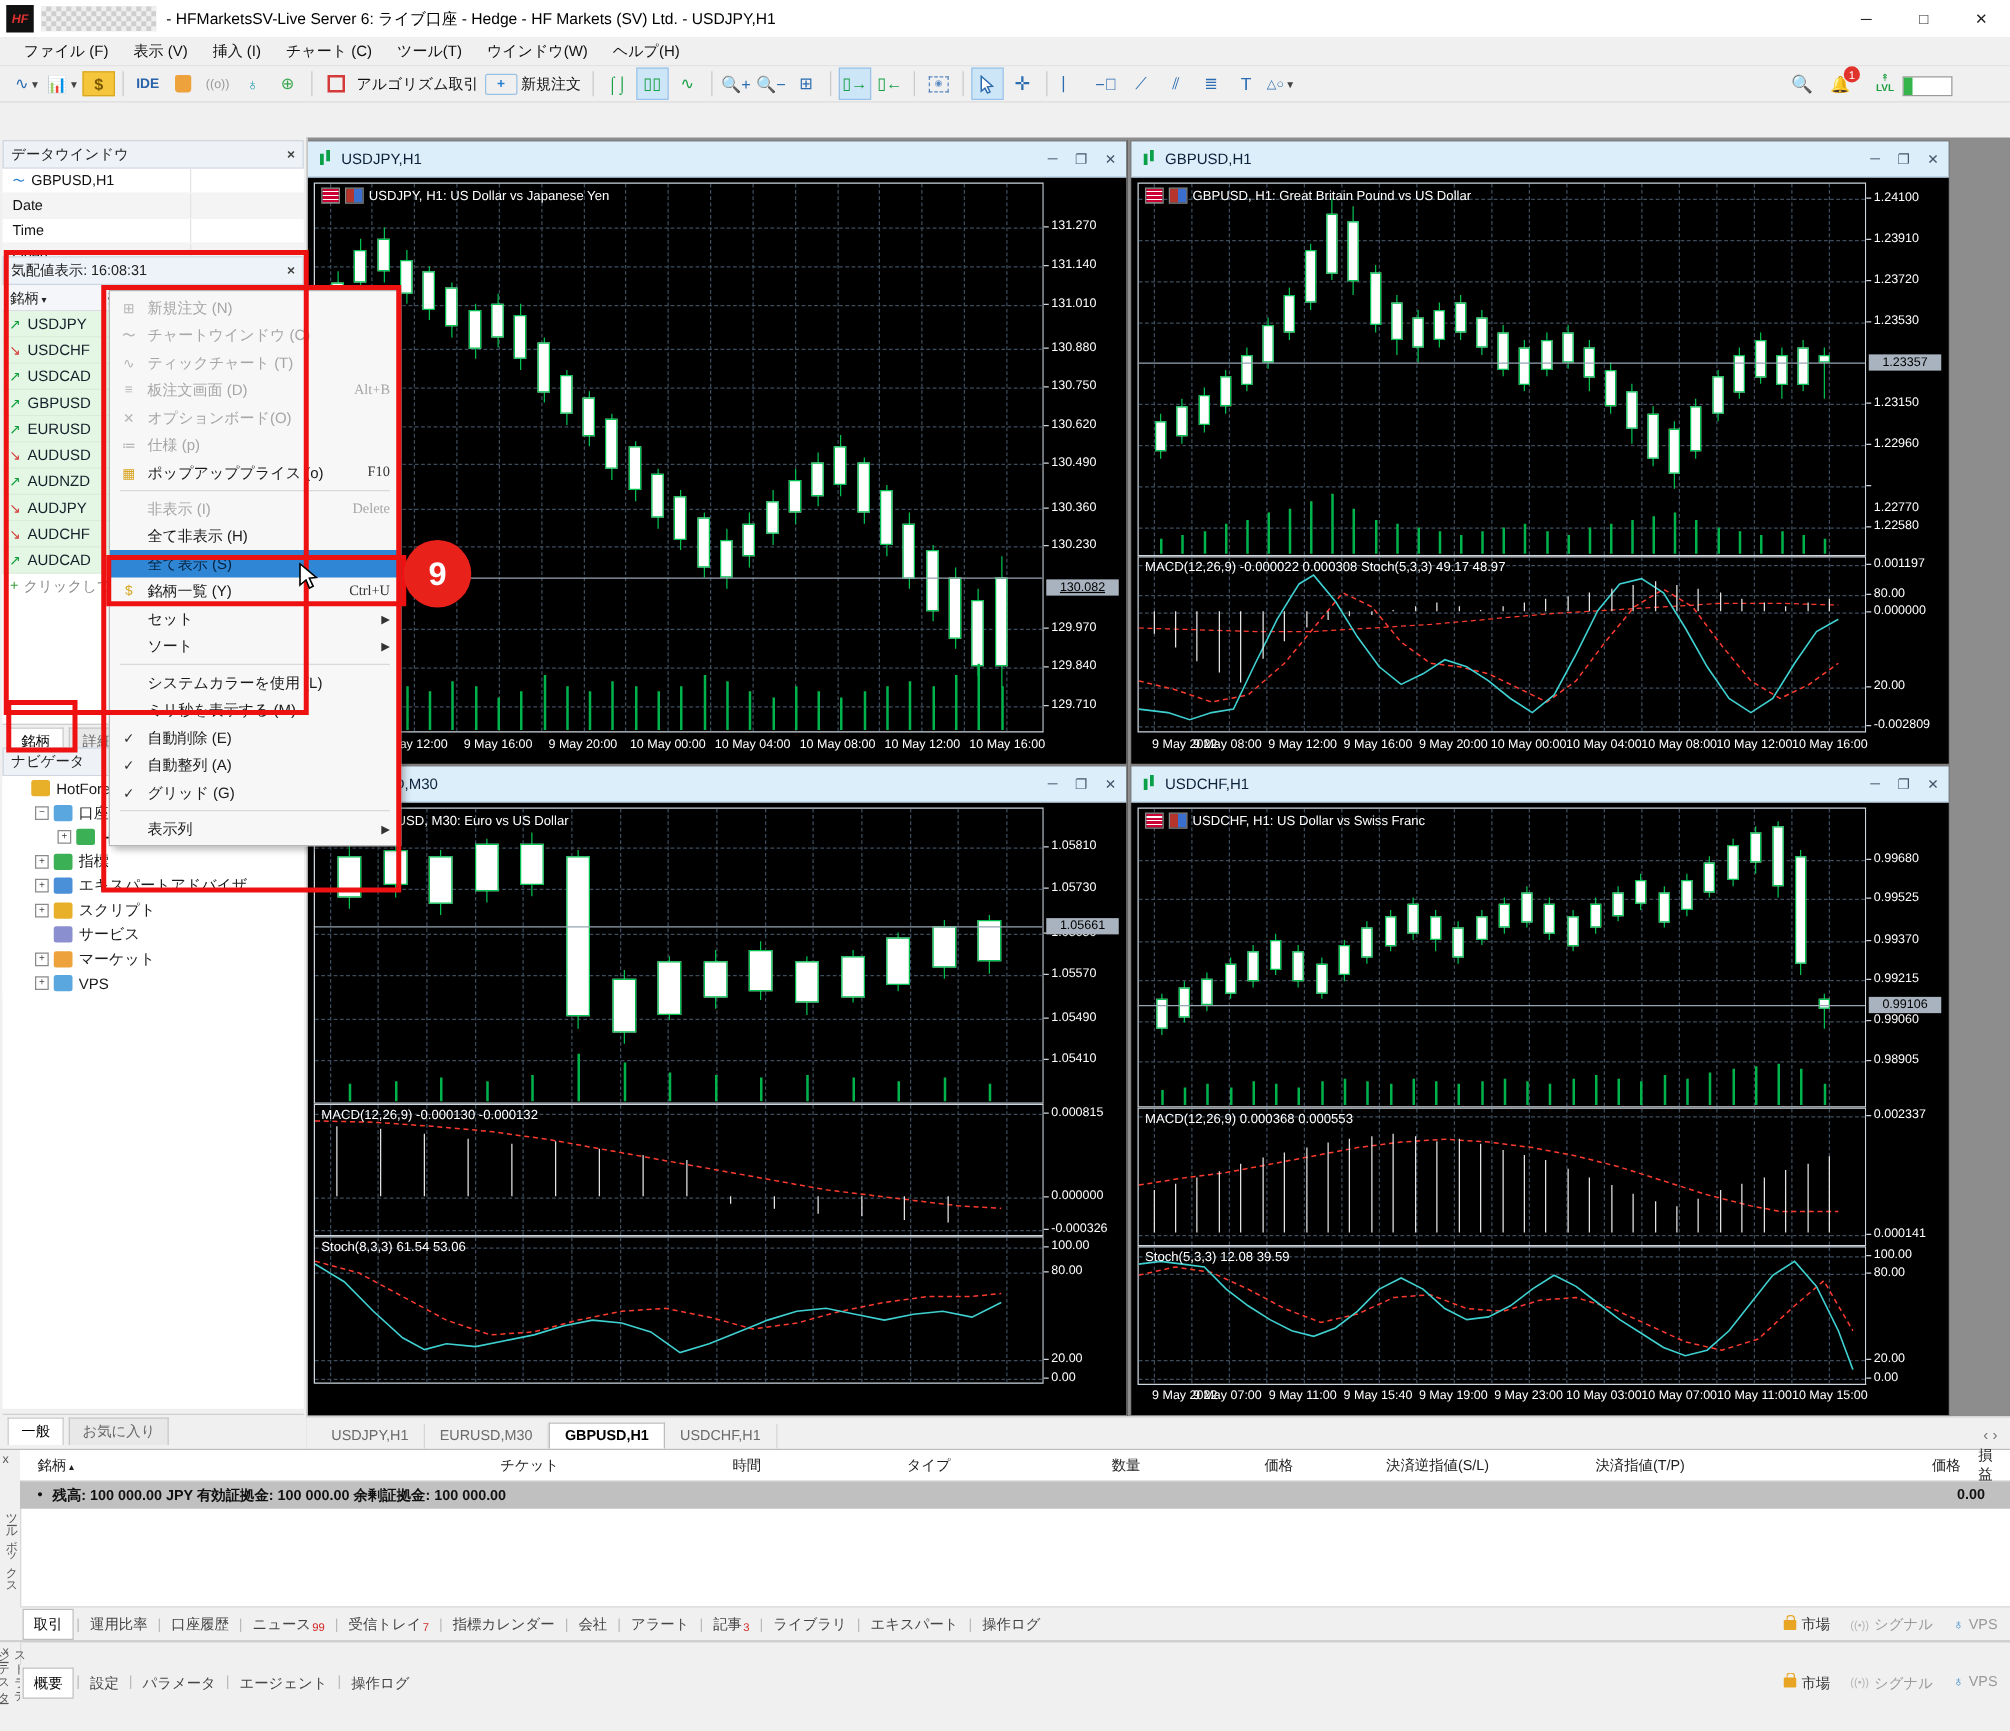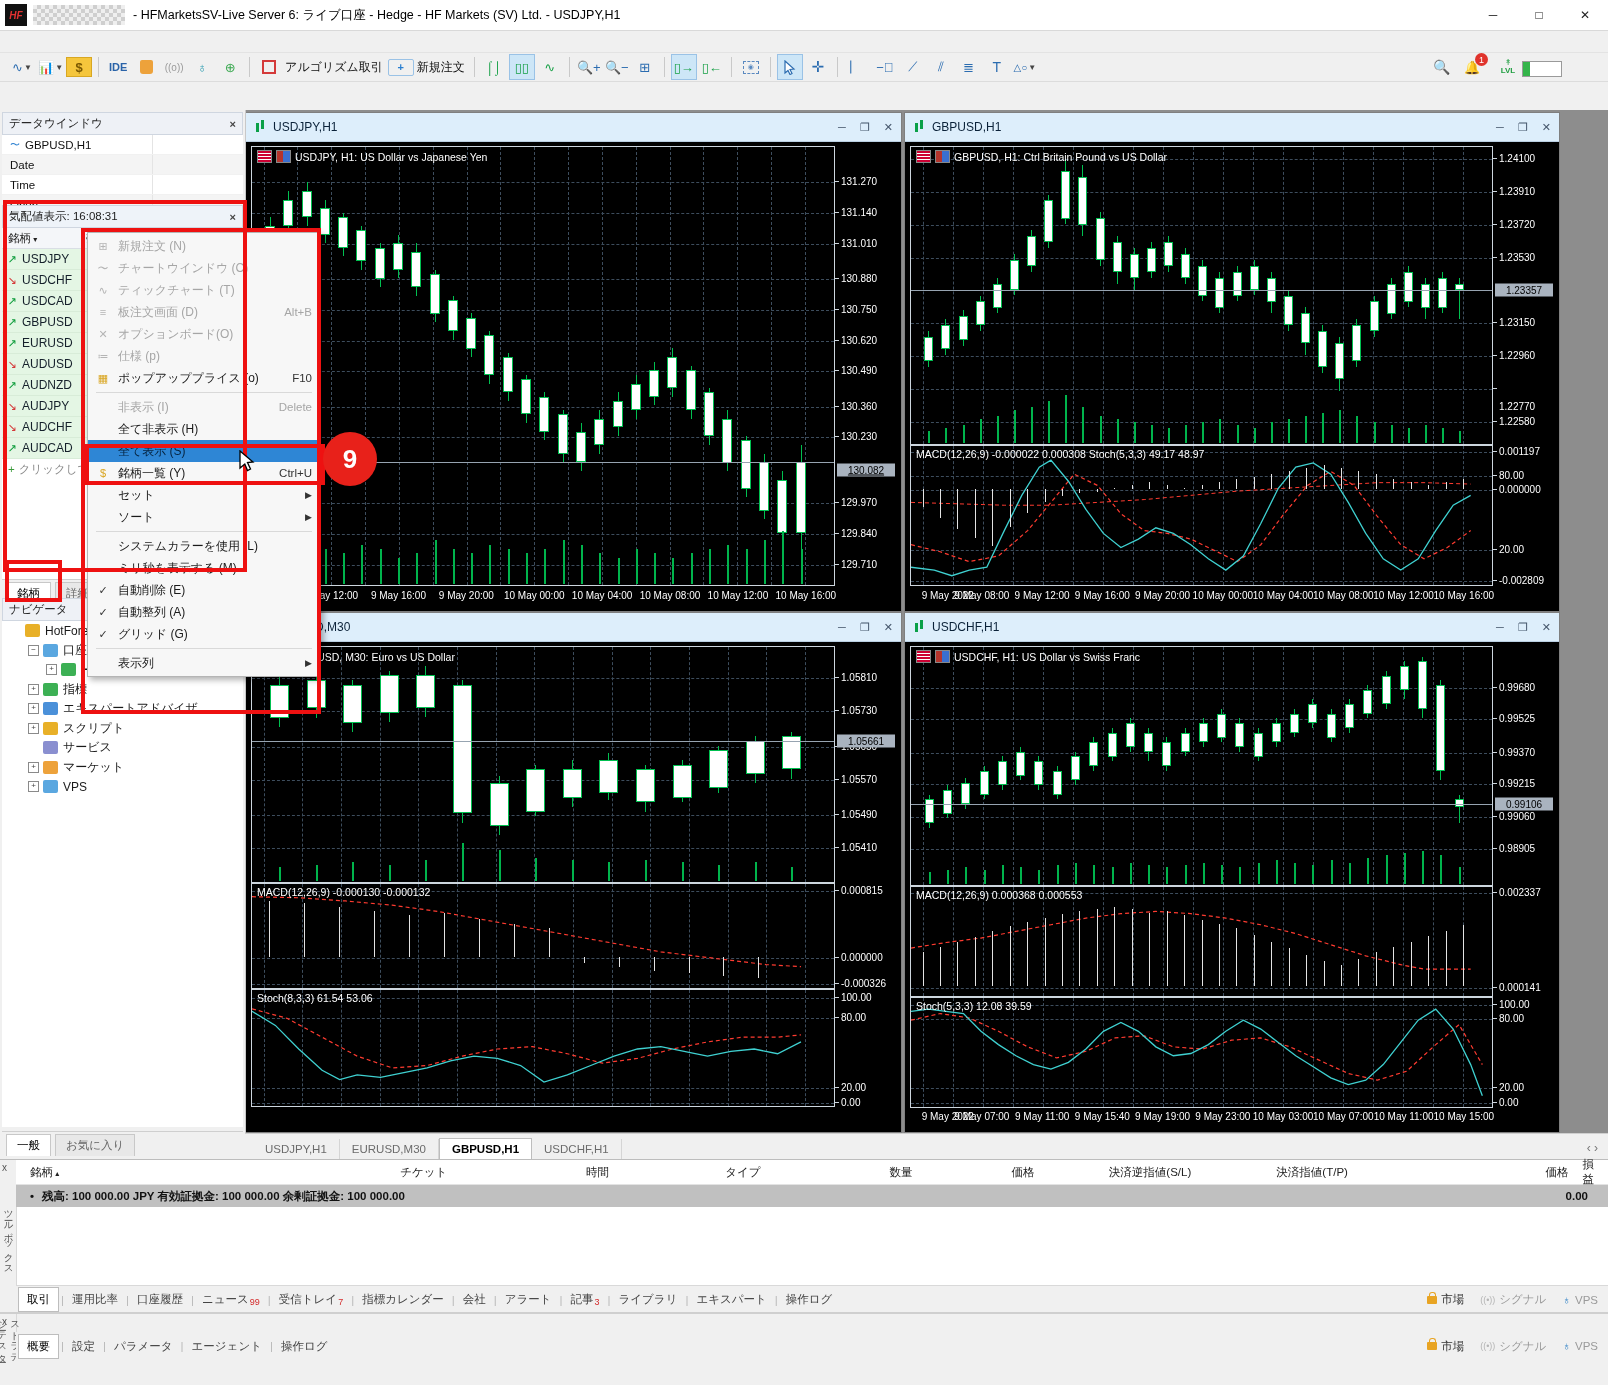--- a/index.html
+++ b/index.html
@@ -39,21 +39,21 @@
   .sidetabs{display:flex;align-items:flex-end;height:24px;background:#f0f0f0;border-top:1px solid #cfcfcf;}
   .sidetab{padding:3px 10px;font-size:11.5px;color:#666;border:1px solid #c8c8c8;border-bottom:none;background:#e8e8e8;margin-left:4px;}
   .sidetab.active{background:#fff;color:#000;}
   .navrow{height:19.5px;display:flex;align-items:center;font-size:12px;color:#1a1a1a;background:#fff;}
   .expander{width:9px;height:9px;border:1px solid #8a8a8a;background:#fff;font-size:8px;line-height:7px;text-align:center;color:#444;margin-right:4px;flex:none;}
   .nicon{width:15px;height:13px;margin-right:5px;flex:none;border-radius:2px;}
   
   .ctxmenu{width:232px;background:#f7f7f7;border:1px solid #b5b5b5;box-shadow:3px 3px 6px rgba(0,0,0,.3);padding:2px 0;}
   .ctxitem{height:22px;display:flex;align-items:center;font-size:12px;color:#1a1a1a;padding-right:8px;position:relative;}
   .ctxitem .ic{width:30px;text-align:center;flex:none;font-size:11px;}
-  .ctxitem .sc{margin-left:auto;font-size:11.5px;color:#333;}
+  .ctxitem .sc{margin-left:auto;font-size:11.5px;color:#333;font-family:Liberation Serif, serif;}
   .ctxitem.disabled,{color:#a5a5a5;}
   .ctxitem.disabled,.ctxitem.disabled .sc{color:#a6a6a6;}
   .ctxitem.hl{background:#2e86d5;color:#05233f;}
   .ctxsep{height:1px;background:#d9d9d9;margin:3px 8px;}
   .subarrow{margin-left:auto;font-size:9px;color:#333;}
   .chk{font-size:11px;color:#333;}
   
   .mdi{left:245px;top:110px;width:1363px;height:1023px;background:#8d8d8d;}
   .cw{position:absolute;border:1px solid #7f7f7f;background:#000;box-sizing:border-box;}
   .cw-title{height:28px;background:#ddeefb;border-bottom:1px solid #b9cfe2;display:flex;align-items:center;padding:0 8px;font-size:12px;color:#0b2239;}
@@ -113,20 +113,29 @@
       </div>
     <div class="censored"></div>
     <div class="titletext">- HFMarketsSV-Live Server 6: ライブ口座 - Hedge - HF Markets (SV) Ltd. - USDJPY,H1</div>
     <div class="winbtns">
       <div class="winbtn">─</div>
       <div class="winbtn">□</div>
       <div class="winbtn">✕</div>
     </div>
   </div>
 
+  <div class="abs menubar" id="menubar">
+      <span class="menuitem">ファイル (F)</span>
+      <span class="menuitem">表示 (V)</span>
+      <span class="menuitem">挿入 (I)</span>
+      <span class="menuitem">チャート (C)</span>
+      <span class="menuitem">ツール(T)</span>
+      <span class="menuitem">ウインドウ(W)</span>
+      <span class="menuitem">ヘルプ(H)</span>
+    </div>
 
   <div class="abs toolbar">
     <span class="tbi">∿<span class="caret">▼</span></span>
     <span class="tbi">📊<span class="caret" style="font-size:8px">▼</span></span>
     <span class="tbi" style="background:#f5c63c;color:#7a5800;border:1px solid #d8a722;width:20px;height:18px;font-weight:bold;">$</span>
     <span class="tbsep"></span>
     <span class="tbi" style="font-size:11px;font-weight:bold;color:#2a63a8;">IDE</span>
     <span class="tbi">
         <span style="width:13px;height:14px;background:#eda23b;border-radius:2px 2px 3px 3px;display:inline-block;"></span>
       </span>
@@ -399,21 +408,21 @@
           <div class="gridh" style="top: 44.85px;"></div>
           <div class="gridh" style="top: 77.74px;"></div>
           <div class="gridh" style="top: 110.63px;"></div>
           <div class="gridh" style="top: 176.41px;"></div>
           <div class="gridh" style="top: 209.3px;"></div>
           <div class="gridh" style="top: 242.19px;"></div>
           <div class="gridh" style="top: 275.08px;"></div>
           <div class="caption">
             <span class="capic" style="background: repeating-linear-gradient(rgb(204, 0, 51) 0px, rgb(204, 0, 51) 2px, rgb(255, 255, 255) 2px, rgb(255, 255, 255) 3px); border: 1px solid rgb(136, 136, 136);"></span>
             <span class="capic" style="background: linear-gradient(90deg, rgb(181, 52, 44) 50%, rgb(58, 111, 208) 50%); border: 1px solid rgb(136, 136, 136);"></span>
-            <span>GBPUSD, H1:  Ctrl Britain Pound vs US Dollar</span>
+            <span>GBPUSD, H1:  Great Britain Pound vs US Dollar</span>
           </div>
           <div class="wick" style="left: 17px; top: 62%; height: 12%;"></div>
           <div class="body" style="left: 13px; top: 64%; height: 23.92px; width: 9px;"></div>
           <div class="wick" style="left: 34px; top: 58%; height: 12%;"></div>
           <div class="body" style="left: 30px; top: 60%; height: 23.92px; width: 9px;"></div>
           <div class="wick" style="left: 52px; top: 55%; height: 12%;"></div>
           <div class="body" style="left: 48px; top: 57%; height: 23.92px; width: 9px;"></div>
           <div class="wick" style="left: 69px; top: 50%; height: 12%;"></div>
           <div class="body" style="left: 65px; top: 52%; height: 23.92px; width: 9px;"></div>
           <div class="wick" style="left: 86px; top: 44%; height: 12%;"></div>

